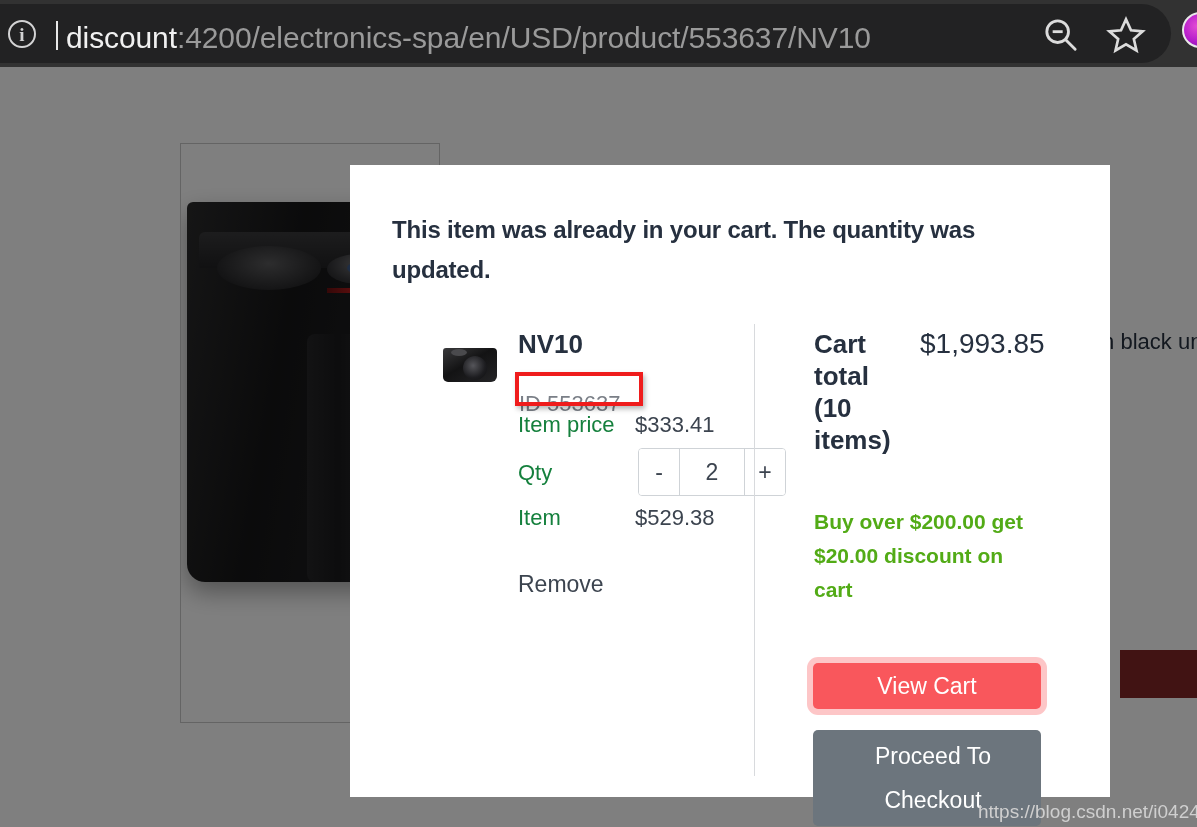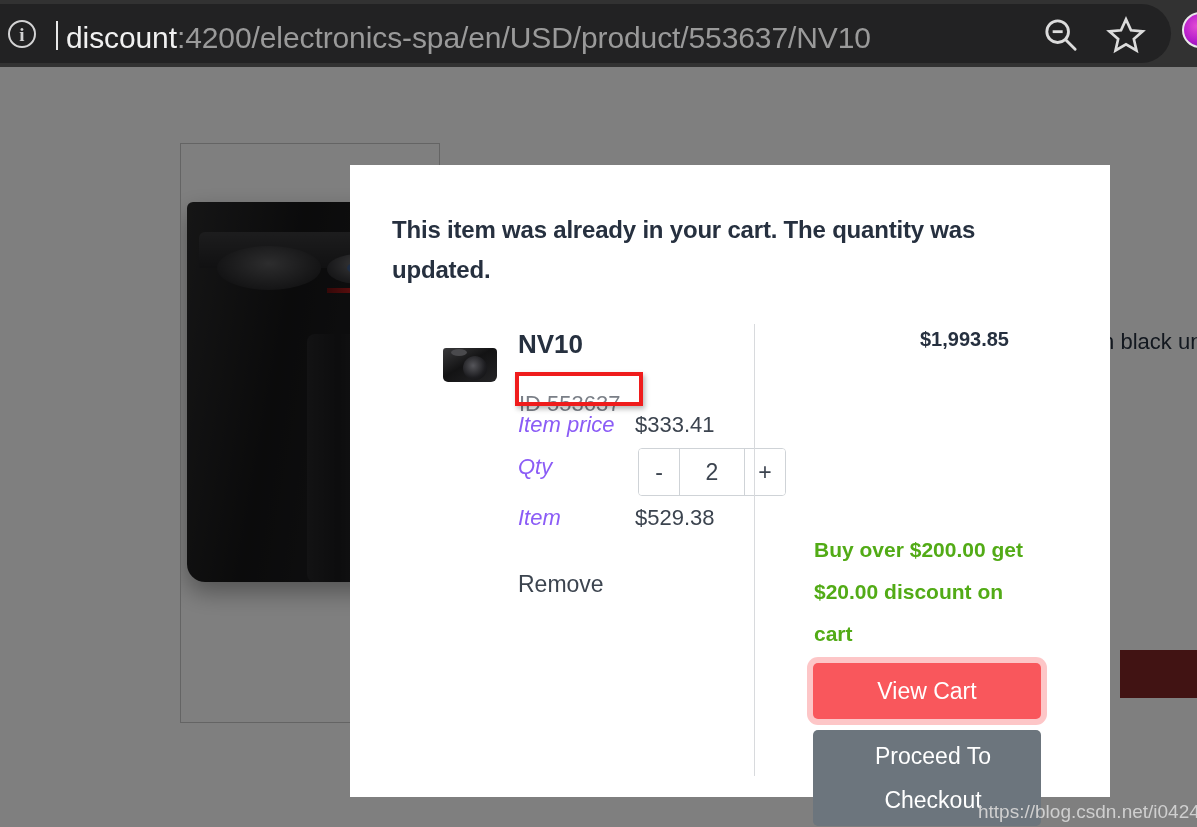--- a/index.html
+++ b/index.html
@@ -183,26 +183,26 @@
     font-size: 22px; color: #7a7f87; margin-top: 20px;
   }
   .id-highlight {
     position: absolute; left: 515px; top: 372px;
     width: 128px; height: 34px;
     border: 4px solid #ef1c1c;
     box-shadow: 2px 3px 5px rgba(0,0,0,0.28);
     pointer-events: none;
   }
 
-  .row-label { position: absolute; font-size: 22px; color: #8b5cf6; font-style: italic; }
+  .row-label { position: absolute; font-size: 22px; color: #15803d; }
   .row-value { position: absolute; font-size: 22px; color: #3c444f; }
 
   .label-itemprice { left: 168px; top: 247px; }
   .value-itemprice { left: 285px; top: 247px; }
-  .label-qty { left: 168px; top: 289px; }
+  .label-qty { left: 168px; top: 295px; }
   .label-total { left: 168px; top: 340px; }
   .value-total { left: 285px; top: 340px; text-align: center; }
 
   .qty-stepper {
     position: absolute; left: 288px; top: 283px;
     width: 148px; height: 48px;
     display: flex;
     border: 1px solid #cfd3d7;
     border-radius: 4px;
     background: #fff;
@@ -236,34 +236,33 @@
   }
 
   .cart-total-label {
     position: absolute; left: 464px; top: 163px;
     width: 86px;
     font-size: 26px; font-weight: bold; line-height: 32px;
     color: #26303f;
   }
   .cart-total-value {
     position: absolute; left: 570px; top: 163px;
-    font-size: 20px; font-weight: bold; color: #26303f;
+    font-size: 28px; font-weight: normal; color: #26303f;
     white-space: nowrap;
   }
   .promo-text {
     position: absolute; left: 464px; top: 340px;
     width: 230px;
-    font-size: 21px; font-weight: bold; line-height: 42px;
+    font-size: 21px; font-weight: bold; line-height: 34px;
     color: #52ab16;
-    margin-top: 24px;
   }
 
   .view-cart-btn {
     position: absolute; left: 463px; top: 498px;
-    width: 228px; height: 56px;
+    width: 228px; height: 46px;
     background: #f9575c;
     color: #ffffff;
     font-size: 23px;
     border: none; border-radius: 5px;
     box-shadow: 0 0 0 6px rgba(249,87,92,0.34);
     cursor: pointer;
     font-family: "Liberation Sans", sans-serif;
   }
   .checkout-btn {
     position: absolute; left: 463px; top: 565px;
@@ -336,20 +335,21 @@
       <button class="qty-btn plus">+</button>
     </div>
 
     <div class="row-label label-total">Item</div>
     <div class="row-value value-total">$529.38</div>
 
     <div class="remove-link">Remove</div>
 
     <div class="v-divider"></div>
 
+    <div class="cart-total-label">Cart total (10 items)</div>
     <div class="cart-total-value">$1,993.85</div>
     <div class="promo-text">Buy over $200.00 get $20.00 discount on cart</div>
 
     <button class="view-cart-btn">View Cart</button>
     <button class="checkout-btn">
         <span class="ctext">Proceed To Checkout</span>
       </button>
   </div>
 
   <div class="id-highlight"></div>

